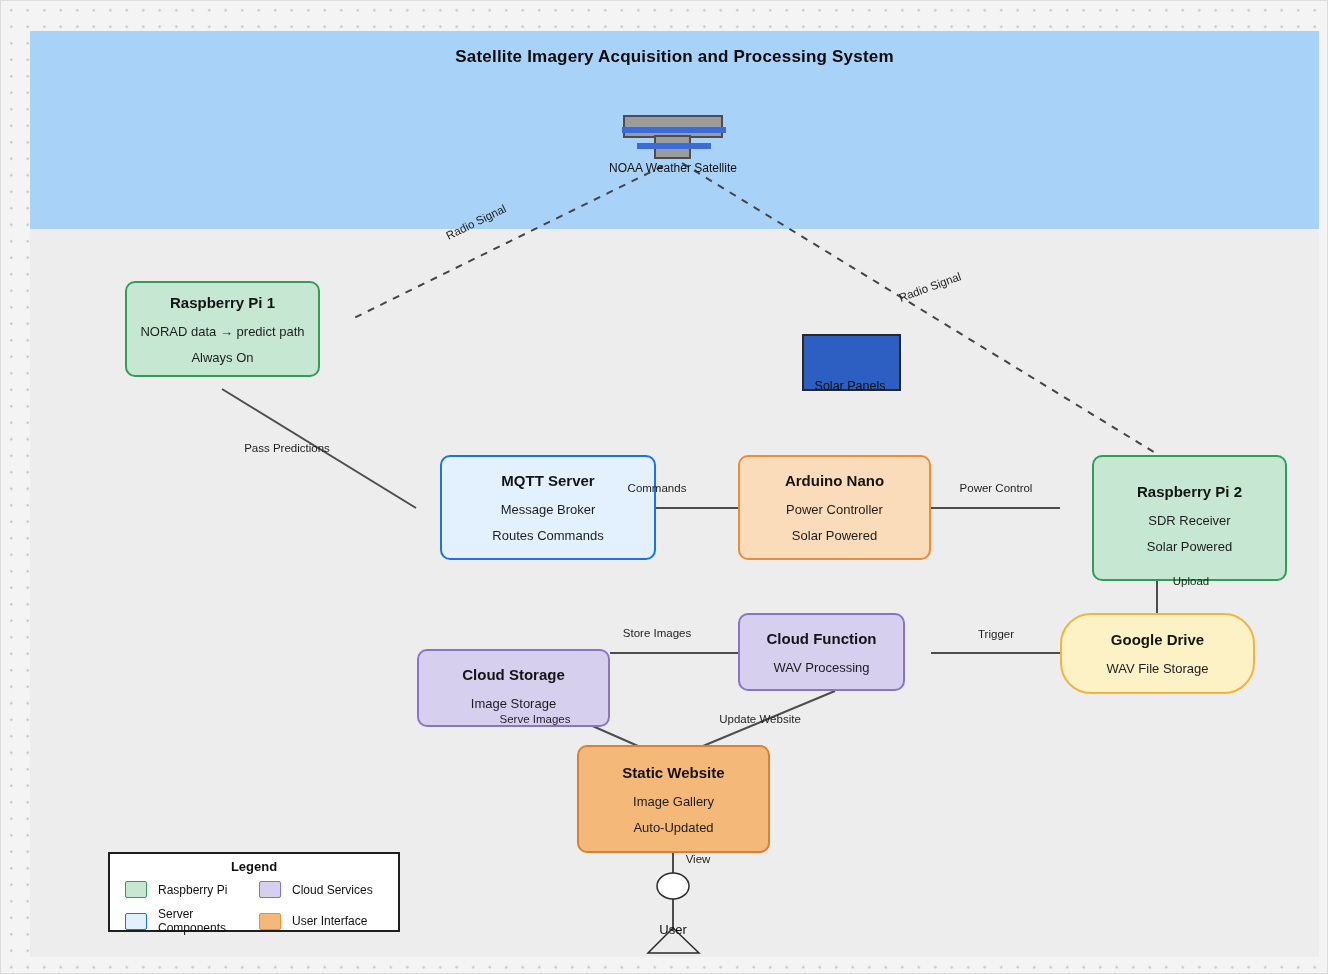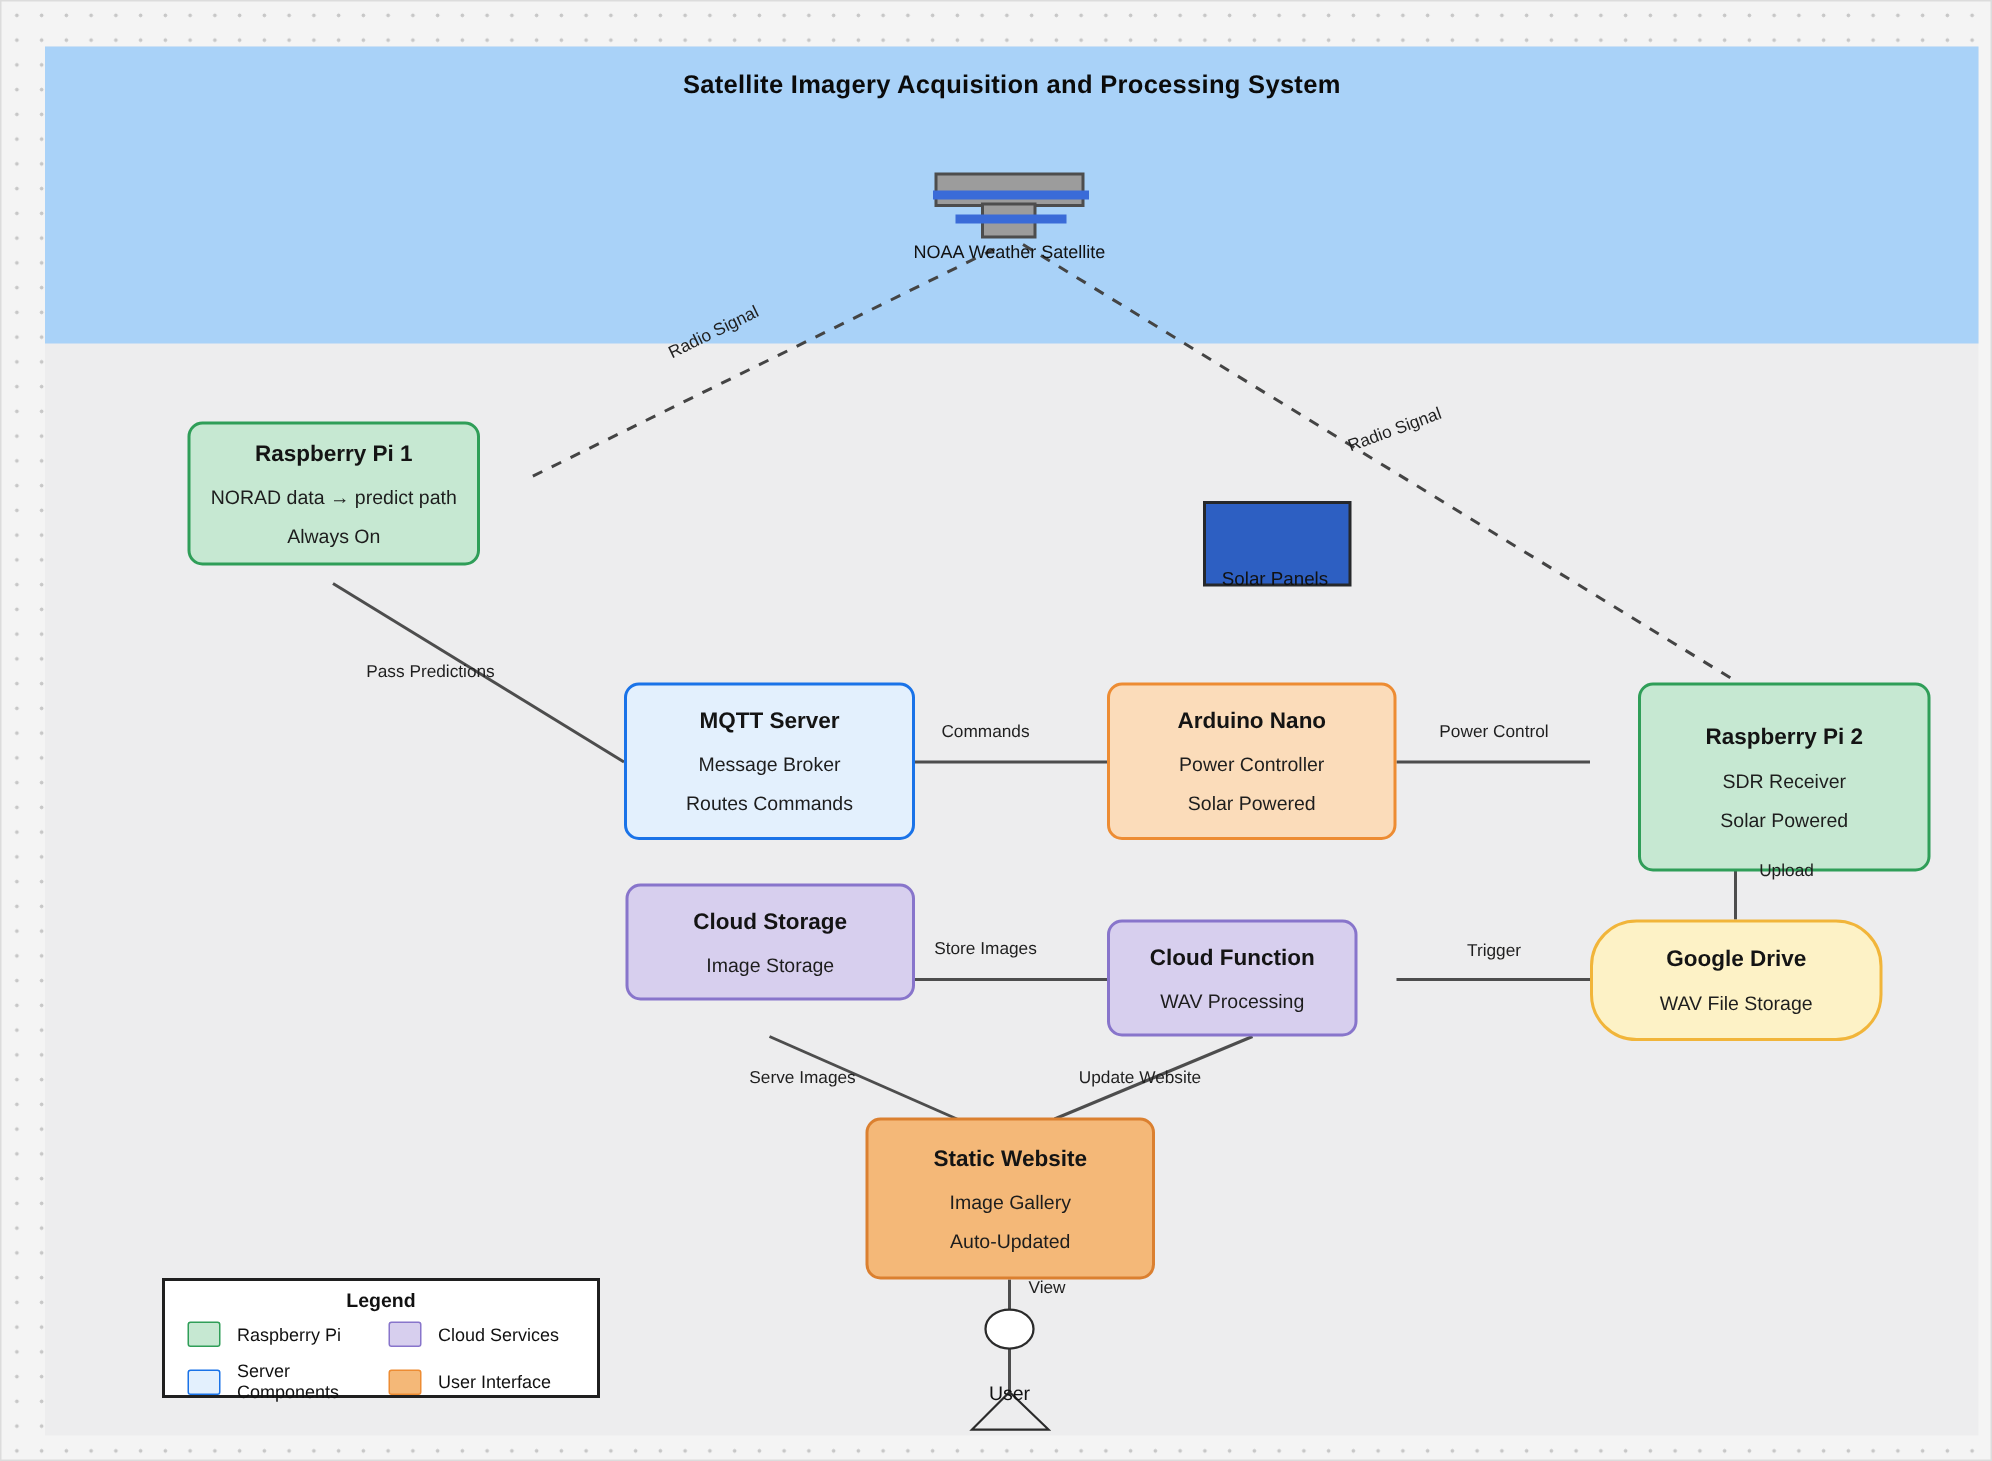--- a/index.html
+++ b/index.html
@@ -94,39 +94,39 @@
       <path d="M673,928 L648,953 L699,953 Z" fill="none" stroke="#2b2b2b" stroke-width="1.5"></path>
     </g>
   </svg>
 
   <div class="node green" style="left:125px;top:281px;width:195px;height:96px">
     <div class="node-title">Raspberry Pi 1</div>
     <div class="node-line">NORAD data → predict path</div>
     <div class="node-line">Always On</div>
   </div>
 
-  <div class="node blue" style="left:416px;top:455px;width:194px;height:105px">
+  <div class="node blue" style="left:440px;top:455px;width:216px;height:105px">
     <div class="node-title">MQTT Server</div>
     <div class="node-line">Message Broker</div>
     <div class="node-line">Routes Commands</div>
   </div>
 
   <div class="node orange" style="left:738px;top:455px;width:193px;height:105px">
     <div class="node-title">Arduino Nano</div>
     <div class="node-line">Power Controller</div>
     <div class="node-line">Solar Powered</div>
   </div>
 
   <div class="node green" style="left:1092px;top:455px;width:195px;height:126px">
     <div class="node-title">Raspberry Pi 2</div>
     <div class="node-line">SDR Receiver</div>
     <div class="node-line">Solar Powered</div>
   </div>
 
-  <div class="node purple" style="left:417px;top:589px;width:193px;height:78px">
+  <div class="node purple" style="left:417px;top:649px;width:193px;height:78px">
     <div class="node-title">Cloud Storage</div>
     <div class="node-line">Image Storage</div>
   </div>
 
   <div class="node purple" style="left:738px;top:613px;width:167px;height:78px">
     <div class="node-title">Cloud Function</div>
     <div class="node-line">WAV Processing</div>
   </div>
 
   <div class="node yellow" style="left:1060px;top:613px;width:195px;height:81px">

